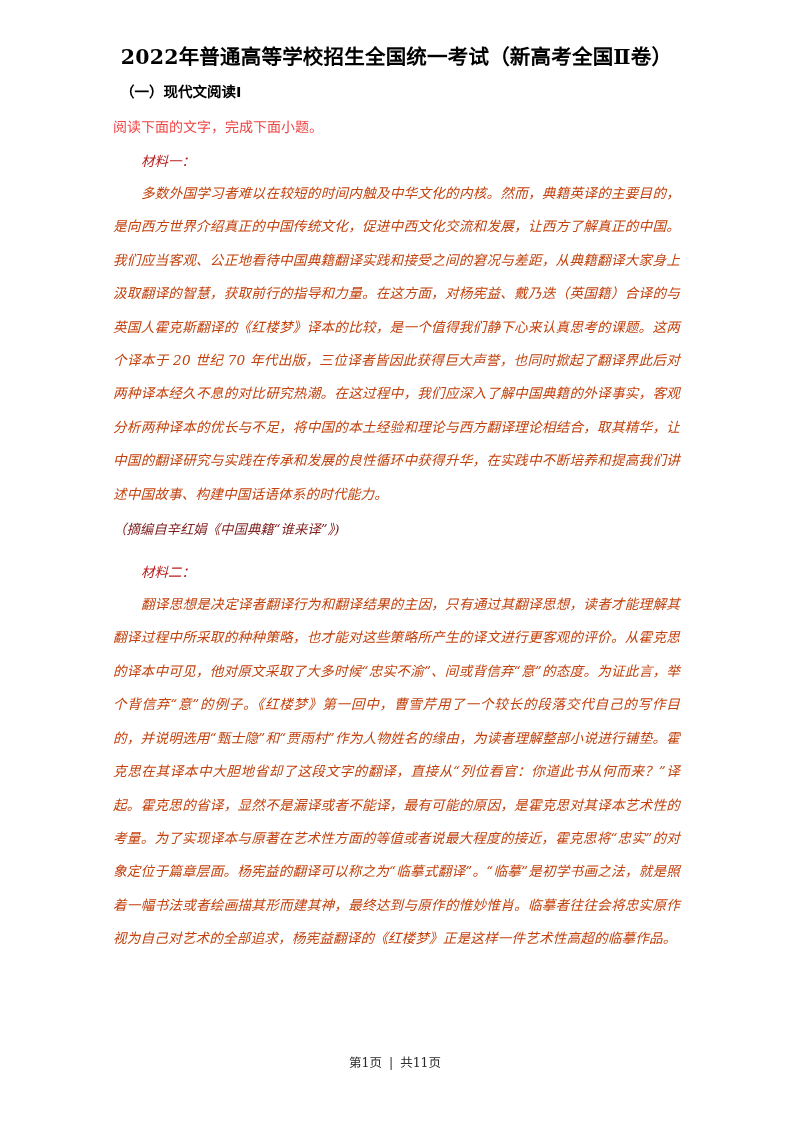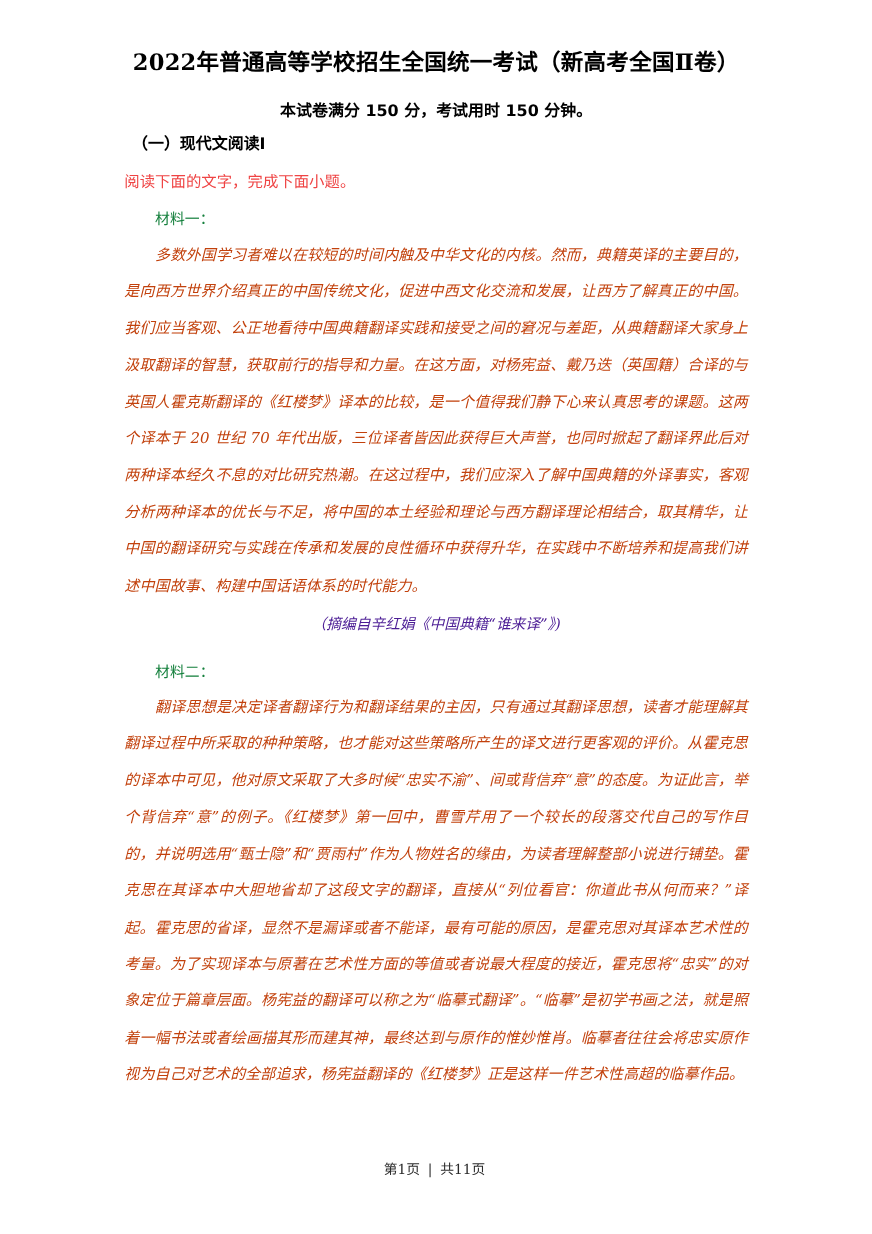--- a/index.html
+++ b/index.html
@@ -89,23 +89,24 @@
     line-height: 28px;
     color: #ef4444;
     text-align: left;
   }
 
   .mat-label {
     margin: 0;
     padding-top: 5px;
     text-indent: 28px;
     font-family: "DejaVu Serif", "Liberation Serif", serif;
+    font-style: italic;
     font-size: 13.5px;
     line-height: 31px;
-    color: #15803d;
+    color: #b91c1c;
   }
 
   .mat-body {
     margin: 0;
     text-indent: 28px;
     font-family: "DejaVu Serif", "Liberation Serif", serif;
     font-style: italic;
     font-size: 13.6px;
     line-height: 33.4px;
     color: #c2410c;
@@ -114,22 +115,22 @@
     letter-spacing: 0.15px;
   }
 
   .mat-source {
     margin: 0;
     padding-top: 2px;
     font-family: "DejaVu Serif", "Liberation Serif", serif;
     font-style: italic;
     font-size: 13.4px;
     line-height: 33px;
-    color: #4c1d95;
-    text-align: center;
+    color: #7f1d1d;
+    text-align: left;
   }
 
   .gap-sm { height: 6px; }
 
   
   .page-footer {
     position: absolute;
     left: 0;
     right: 3px;
     top: 1054px;
@@ -146,21 +147,20 @@
   }
 </style>
 </head>
 <body>
 
 <div class="page">
 
   <h1 class="doc-title">2022年普通高等学校招生全国统一考试（新高考全国Ⅱ卷）</h1>
 
 
-  <p class="doc-note">本试卷满分 150 分，考试用时 150 分钟。</p>
 
 
   <h4 class="sec-h2">（一）现代文阅读Ⅰ</h4>
 
   <p class="prompt">阅读下面的文字，完成下面小题。</p>
 
   <p class="mat-label">材料一：</p>
 
   <p class="mat-body">多数外国学习者难以在较短的时间内触及中华文化的内核。然而，典籍英译的主要目的，是向西方世界介绍真正的中国传统文化，促进中西文化交流和发展，让西方了解真正的中国。我们应当客观、公正地看待中国典籍翻译实践和接受之间的窘况与差距，从典籍翻译大家身上汲取翻译的智慧，获取前行的指导和力量。在这方面，对杨宪益、戴乃迭（英国籍）合译的与英国人霍克斯翻译的《红楼梦》译本的比较，是一个值得我们静下心来认真思考的课题。这两个译本于 20 世纪 70 年代出版，三位译者皆因此获得巨大声誉，也同时掀起了翻译界此后对两种译本经久不息的对比研究热潮。在这过程中，我们应深入了解中国典籍的外译事实，客观分析两种译本的优长与不足，将中国的本土经验和理论与西方翻译理论相结合，取其精华，让中国的翻译研究与实践在传承和发展的良性循环中获得升华，在实践中不断培养和提高我们讲述中国故事、构建中国话语体系的时代能力。</p>
 

